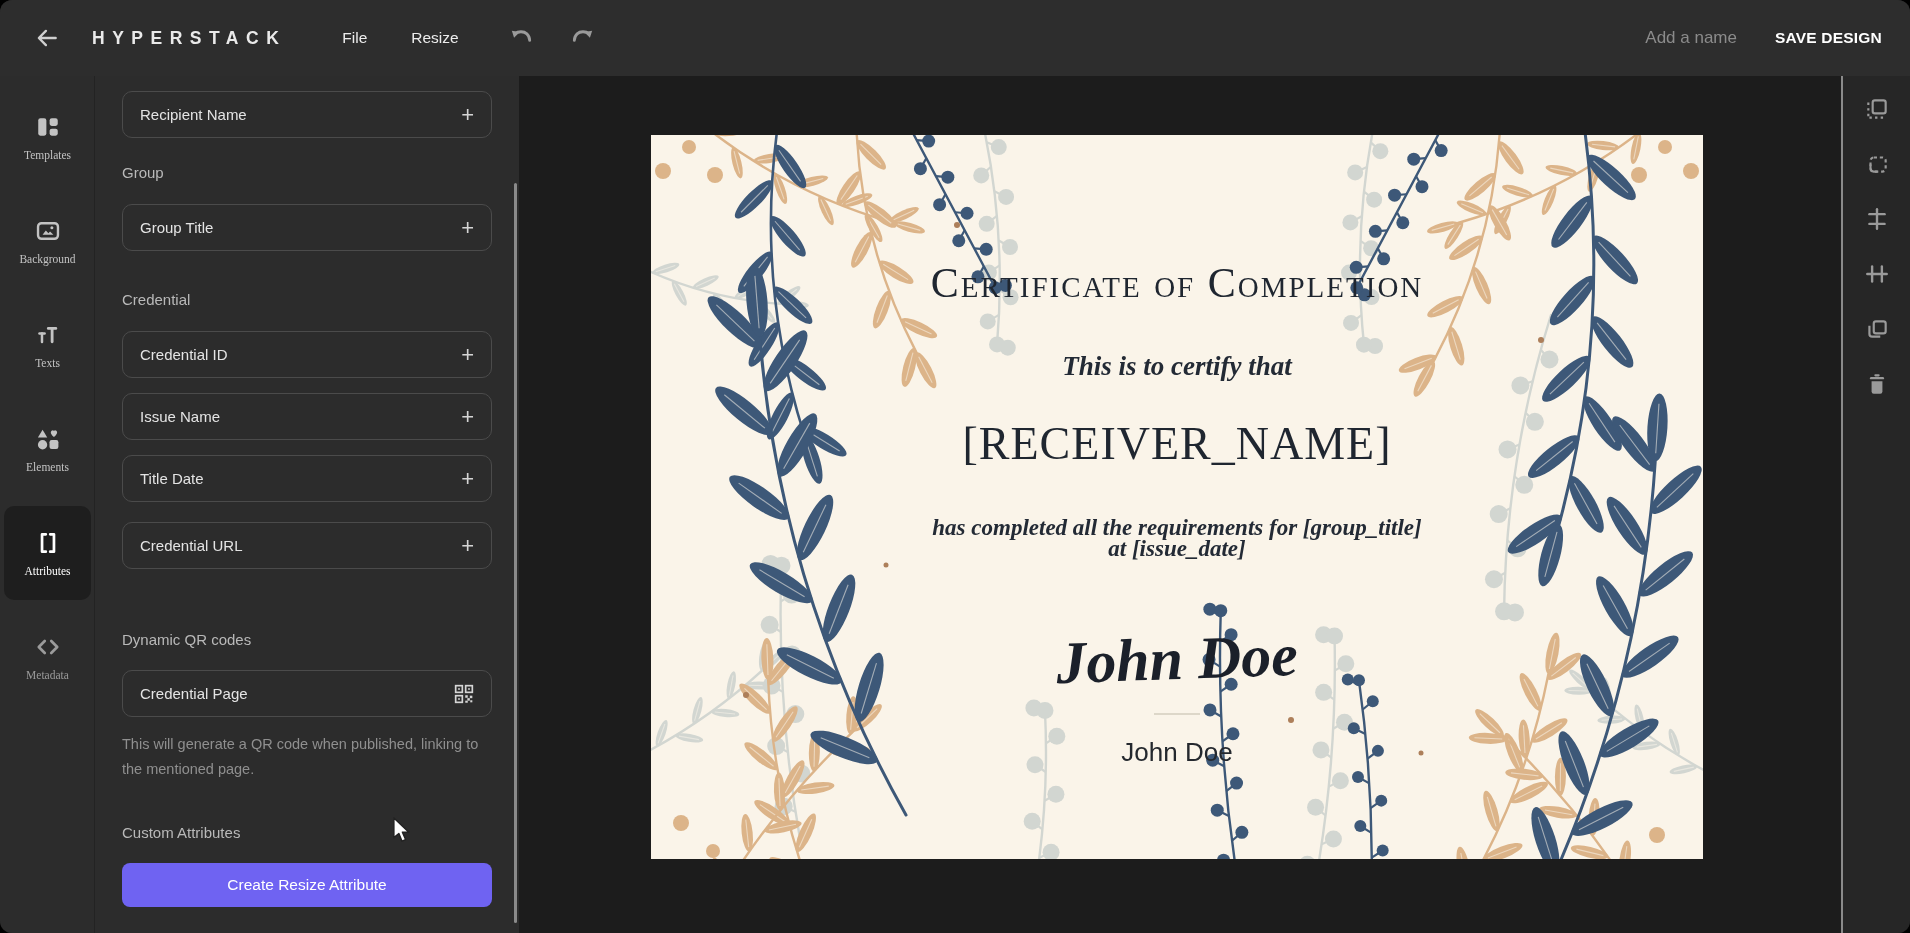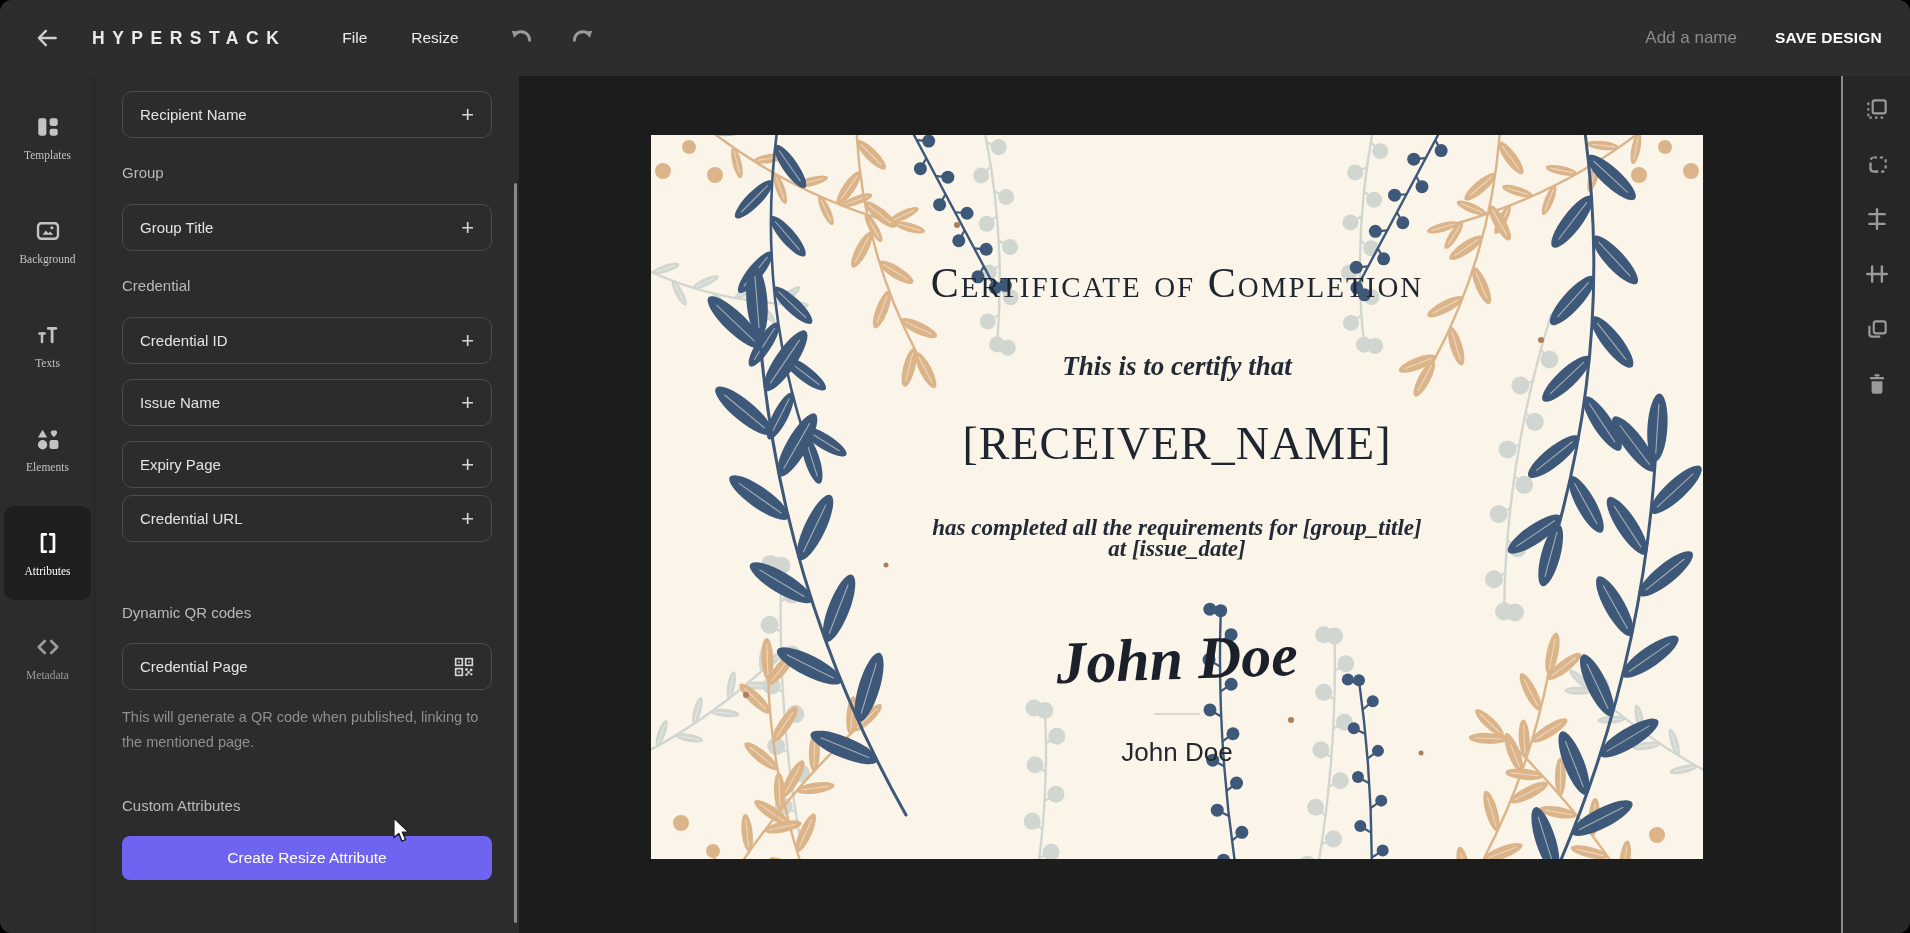--- a/index.html
+++ b/index.html
@@ -151,34 +151,34 @@
         <span>Recipient Name</span>
         <span class="plus">+</span>
       </button>
 
       <div class="section-lbl" style="margin-top:26px;">Group</div>
       <button class="attr-btn" style="margin-top:23px;">
         <span>Group Title</span>
         <span class="plus">+</span>
       </button>
 
-      <div class="section-lbl" style="margin-top:26px;">Credential</div>
+      <div class="section-lbl" style="margin-top:40px;">Credential</div>
       <button class="attr-btn" style="margin-top:23px;">
         <span>Credential ID</span>
         <span class="plus">+</span>
       </button>
       <button class="attr-btn" style="margin-top:15px;">
         <span>Issue Name</span>
         <span class="plus">+</span>
       </button>
       <button class="attr-btn" style="margin-top:15px;">
-        <span>Expiry Page</span>
+        <span>Title Date</span>
         <span class="plus">+</span>
       </button>
-      <button class="attr-btn" style="margin-top:7px;gap:35px;">
+      <button class="attr-btn" style="margin-top:20px;gap:35px;">
         <span>Credential URL</span>
         <span class="plus">+</span>
       </button>
 
       <div class="section-lbl" style="margin-top:62px;">Dynamic QR codes</div>
       <button class="attr-btn" style="margin-top:22px;">
         <span>Credential Page</span>
         <svg class="qr" viewBox="0 0 24 24">
           <rect x="2" y="2" width="8" height="8" fill="none" stroke="currentColor" stroke-width="2"></rect>
           <rect x="14" y="2" width="8" height="8" fill="none" stroke="currentColor" stroke-width="2"></rect>

